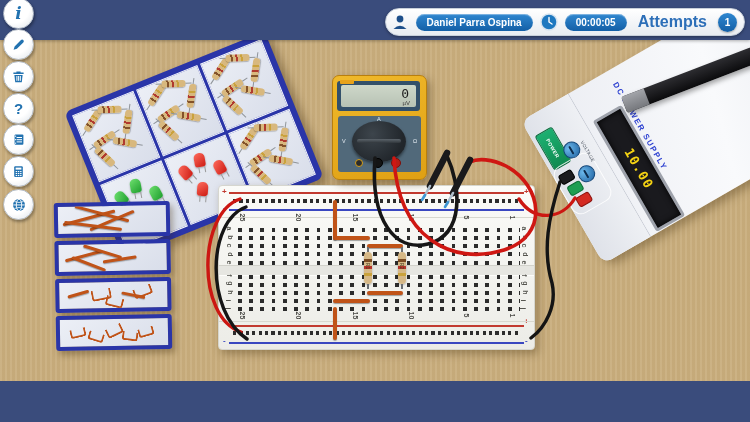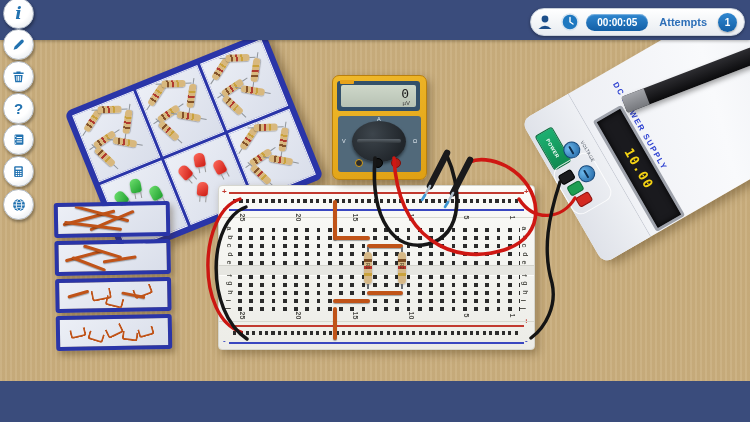--- a/index.html
+++ b/index.html
@@ -9,21 +9,21 @@
     background-image:repeating-linear-gradient(90deg,rgba(255,255,255,.05) 0 2px,rgba(133,100,52,.06) 2px 5px);}
   
   .topbar{position:absolute;left:0;top:0;width:750px;height:40px;background:#3a4c7c;z-index:10;box-shadow:0 1px 3px rgba(0,0,0,.3);}
   .bottombar{position:absolute;left:0;top:381px;width:750px;height:41px;background:#3a4c7c;z-index:10;}
   
   .status{position:absolute;top:8px;right:5px;height:26px;z-index:12;display:flex;align-items:center;gap:7px;
     background:linear-gradient(#ffffff,#e8ecf1);border:1px solid #c8d0da;border-radius:14px;padding:0 7px 0 5px;
     box-shadow:0 1px 3px rgba(0,0,0,.35);}
   .pill{background:linear-gradient(#2f87d0,#135fa6);color:#fff;font-size:10px;font-weight:bold;
     border-radius:11px;padding:3px 11px;white-space:nowrap;box-shadow:inset 0 1px 1px rgba(255,255,255,.4);}
-  .attempts-label{color:#2d6fb8;font-weight:bold;font-size:11px;padding:0 4px;}
+  .attempts-label{color:#2d6fb8;font-weight:bold;font-size:16px;padding:0 4px;}
   .badge{width:19px;height:19px;border-radius:50%;background:linear-gradient(#2f87d0,#135fa6);color:#fff;
     font-size:10px;font-weight:bold;display:flex;align-items:center;justify-content:center;box-shadow:0 1px 2px rgba(0,0,0,.3);}
   
   .side-btn{position:absolute;left:3px;width:31px;height:31px;border-radius:50%;z-index:12;border:1px solid #b6bec8;
     background:radial-gradient(circle at 35% 30%,#ffffff 55%,#dde3e9);box-shadow:1px 2px 3px rgba(0,0,0,.35);
     display:flex;align-items:center;justify-content:center;padding:0;cursor:pointer;}
   .glyph-i{font-family:"DejaVu Serif",serif;font-style:italic;font-weight:bold;font-size:17px;color:#2272b0;line-height:1;}
   .glyph-q{font-weight:bold;font-size:15px;color:#2272b0;line-height:1;}
   
   .comp-box{position:absolute;left:86px;top:66px;width:204px;height:146px;transform:rotate(-22deg);z-index:2;
@@ -139,20 +139,21 @@
 <div class="stage">
 
   <div class="topbar"></div>
   <div class="bottombar"></div>
 
   <div class="status">
     <svg width="18" height="18" viewBox="0 0 18 18">
       <circle cx="9" cy="6" r="3.4" fill="#1d4f8a"></circle>
       <path d="M2.5 16 Q9 9.5 15.5 16 Z" fill="#1d4f8a"></path>
     </svg>
+    <div class="pill">Daniel Parra Ospina</div>
     <svg width="18" height="18" viewBox="0 0 18 18">
       <circle cx="9" cy="9" r="8" fill="#1e78c0" stroke="#d7e4f0" stroke-width="1.4"></circle>
       <path d="M9 4.5 V9 L12 11" stroke="#fff" stroke-width="1.4" fill="none" stroke-linecap="round"></path>
     </svg>
     <div class="pill">00:00:05</div>
     <span class="attempts-label">Attempts</span>
     <div class="badge">1</div>
   </div>
 
   <button class="side-btn" style="top:-2px">

